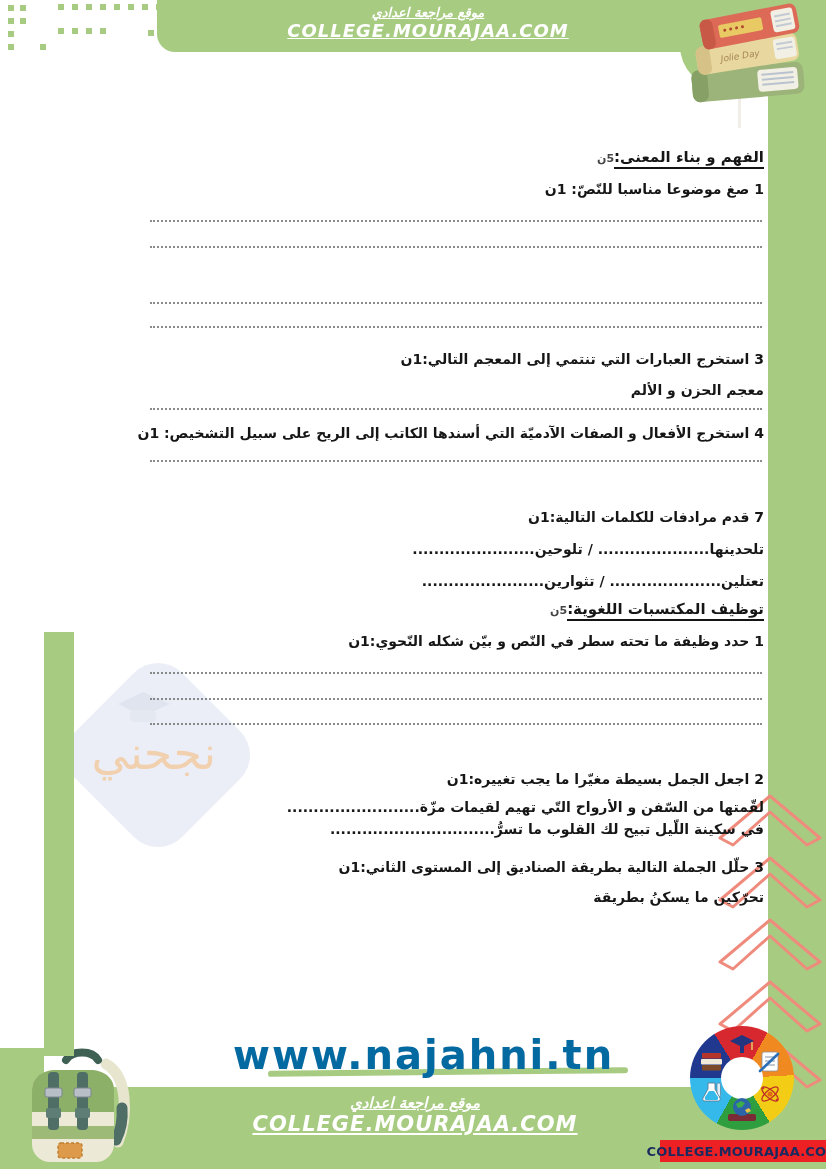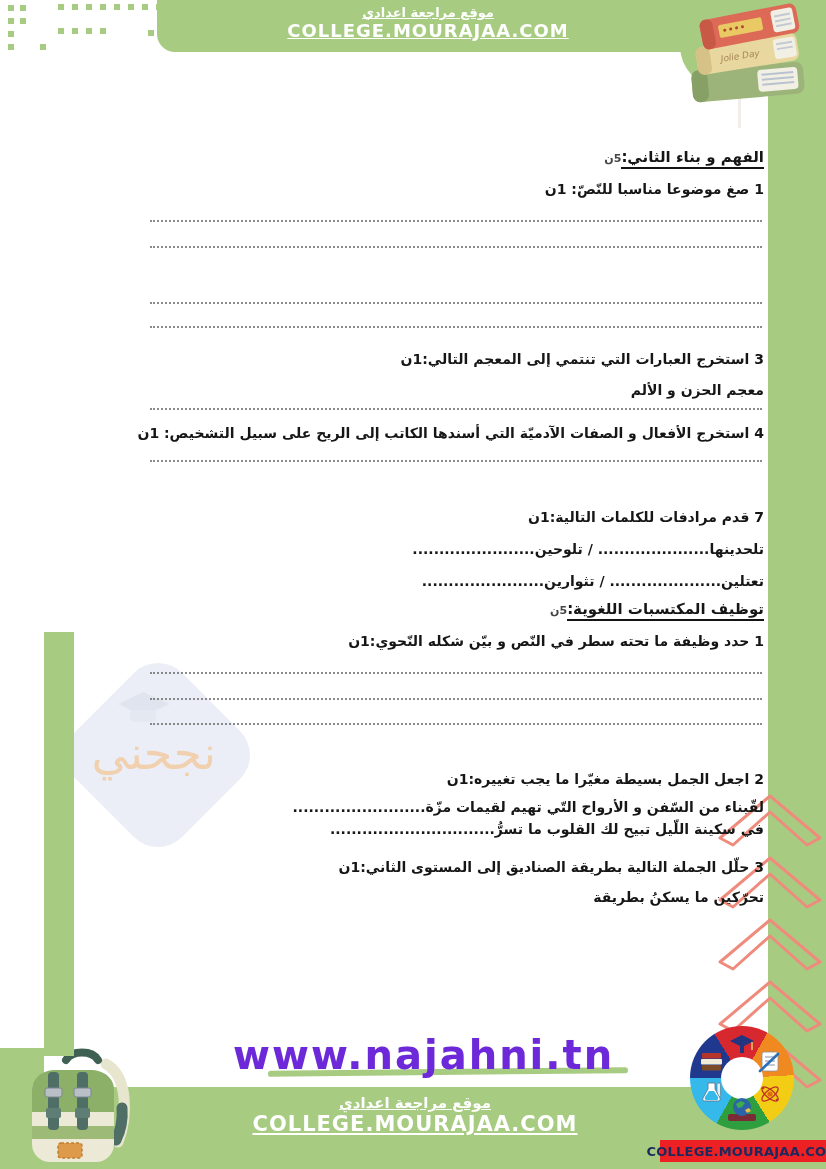--- a/index.html
+++ b/index.html
@@ -10,21 +10,21 @@
   
   #top-band{position:absolute;left:157px;top:0;width:669px;height:52px;border-bottom-left-radius:18px;z-index:1;}
   #top-right-patch{position:absolute;left:680px;top:0;width:146px;height:88px;border-bottom-left-radius:42px;z-index:1;}
   #right-strip{position:absolute;left:768px;top:0;width:58px;height:1169px;z-index:1;}
   #left-strip{position:absolute;left:44px;top:632px;width:30px;height:424px;z-index:5;}
   #left-corner{position:absolute;left:0;top:1048px;width:44px;height:121px;z-index:1;}
   #bottom-band{position:absolute;left:0;top:1087px;width:826px;height:82px;z-index:1;}
   #slant-line{position:absolute;left:268px;top:1069px;width:360px;height:6px;background:#a7cc81;border-radius:3px;transform:rotate(-0.6deg);z-index:1;}
 
   
-  .banner{position:absolute;text-align:center;color:#ffffff;z-index:6;width:380px;}
+  .banner{position:absolute;text-align:center;color:#ffffff;z-index:6;width:380px;font-style:italic;}
   #top-banner{left:238px;top:5px;}
   #top-banner .t1{font-size:13px;font-weight:bold;text-decoration:underline;}
   #top-banner .t2{font-size:18px;font-weight:bold;text-decoration:underline;letter-spacing:1px;}
   #bottom-banner{left:225px;top:1094px;}
   #bottom-banner .t1{font-size:15px;font-weight:bold;text-decoration:underline;}
   #bottom-banner .t2{font-size:21px;font-weight:bold;text-decoration:underline;letter-spacing:1px;}
 
   
   .ln{position:absolute;left:56px;right:62px;direction:rtl;text-align:right;
       font-weight:bold;color:#161616;font-size:14px;line-height:18px;white-space:nowrap;z-index:4;}
@@ -33,21 +33,21 @@
   .pts{font-size:11px;color:#444;vertical-align:baseline;}
   .dotline{position:absolute;left:150px;right:64px;height:0;border-top:2px dotted #6f6f6f;opacity:.8;z-index:3;}
 
   
   #nj-diamond{position:absolute;left:83px;top:680px;width:150px;height:150px;background:#ebeef6;
               border-radius:34px;transform:rotate(45deg);z-index:2;}
   #nj-cap{position:absolute;left:108px;top:688px;z-index:3;opacity:.8;}
   #nj-text{position:absolute;left:46px;top:726px;width:170px;font-size:46px;font-weight:normal;
            color:#f2cba2;opacity:.85;direction:rtl;z-index:3;}
   #www-mark{position:absolute;left:233px;top:1032px;font-size:40px;font-weight:bold;
-            color:#6d28d9;letter-spacing:2px;text-shadow:0 0 1px #cdd1e0;z-index:2;}
+            color:#0369a1;letter-spacing:2px;text-shadow:0 0 1px #cdd1e0;z-index:2;}
 
   
   .confetti{position:absolute;width:6px;height:6px;background:#a7cc81;z-index:2;}
   .chev{position:absolute;left:714px;width:112px;height:60px;z-index:2;}
   #books{position:absolute;left:686px;top:2px;z-index:3;}
   #backpack{position:absolute;left:10px;top:1046px;z-index:3;}
 
   
   #wheel{position:absolute;left:690px;top:1026px;width:104px;height:104px;border-radius:50%;z-index:3;
          background:conic-gradient(from -32deg,#d7282f 0 17%,#f08a20 17% 33%,#f3cd15 33% 50%,#2f9e3f 50% 67%,#35b8ea 67% 84%,#20398f 84% 100%);}
@@ -101,36 +101,36 @@
       <circle cx="50" cy="24" r="1.5" fill="#b0492f"></circle>
         <circle cx="56" cy="24" r="1.5" fill="#b0492f"></circle>
       <rect x="86" y="14" width="22" height="22" rx="3" fill="#f2f0e4"></rect>
       <line x1="89" y1="20" x2="105" y2="20" stroke="#c3cad4" stroke-width="2"></line>
       <line x1="89" y1="25" x2="105" y2="25" stroke="#c3cad4" stroke-width="2"></line>
       <line x1="89" y1="30" x2="105" y2="30" stroke="#c3cad4" stroke-width="2"></line>
     </g>
   </svg>
 
   <div class="ln head" style="top:148px">
-    <span class="t">الفهم و بناء الثاني:</span><span class="pts">5ن</span>
+    <span class="t">الفهم و بناء المعنى:</span><span class="pts">5ن</span>
   </div>
   <div class="ln" style="top:180px">1 صغ موضوعا مناسبا للنّصّ: 1ن</div>
   <div class="ln" style="top:350px">3 استخرج العبارات التي تنتمي إلى المعجم التالي:1ن</div>
   <div class="ln" style="top:381px">معجم الحزن و الألم</div>
   <div class="ln" style="top:424px">4 استخرج الأفعال و الصفات الآدميّة التي أسندها الكاتب إلى الريح على سبيل التشخيص: 1ن</div>
   <div class="ln" style="top:508px">7 قدم مرادفات للكلمات التالية:1ن</div>
   <div class="ln" style="top:572px">تعتلين..................... / تثوارين.......................</div>
   <div class="ln" style="top:540px">تلحدينها..................... / تلوحين.......................</div>
 
   <div class="ln head" style="top:600px">
     <span class="t">توظيف المكتسبات اللغوية:</span><span class="pts">5ن</span>
   </div>
   <div class="ln" style="top:632px">1 حدد وظيفة ما تحته سطر في النّص و بيّن شكله النّحوي:1ن</div>
   <div class="ln" style="top:770px">2 اجعل الجمل بسيطة مغيّرا ما يجب تغييره:1ن</div>
-  <div class="ln" style="top:798px">لقّبناء من السّفن و الأرواح التّي تهيم لقيمات مزّة.........................</div>
+  <div class="ln" style="top:798px">لقّمتها من السّفن و الأرواح التّي تهيم لقيمات مزّة.........................</div>
   <div class="ln" style="top:820px">في سكينة اللّيل تبيح لك القلوب ما تسرُّ...............................</div>
   <div class="ln" style="top:858px">3 حلّل الجملة التالية بطريقة الصناديق إلى المستوى الثاني:1ن</div>
   <div class="ln" style="top:888px">تحرّكين ما يسكنُ بطريقة</div>
 
   <div id="nj-diamond"></div>
   <svg id="nj-cap" width="70" height="40" viewBox="0 0 70 40">
     <polygon points="10,16 35,4 62,16 35,28" fill="#dde2ee"></polygon>
     <rect x="22" y="22" width="26" height="12" rx="4" fill="#e3e7f1"></rect>
   </svg>
   <div id="nj-text">نجحني</div>

